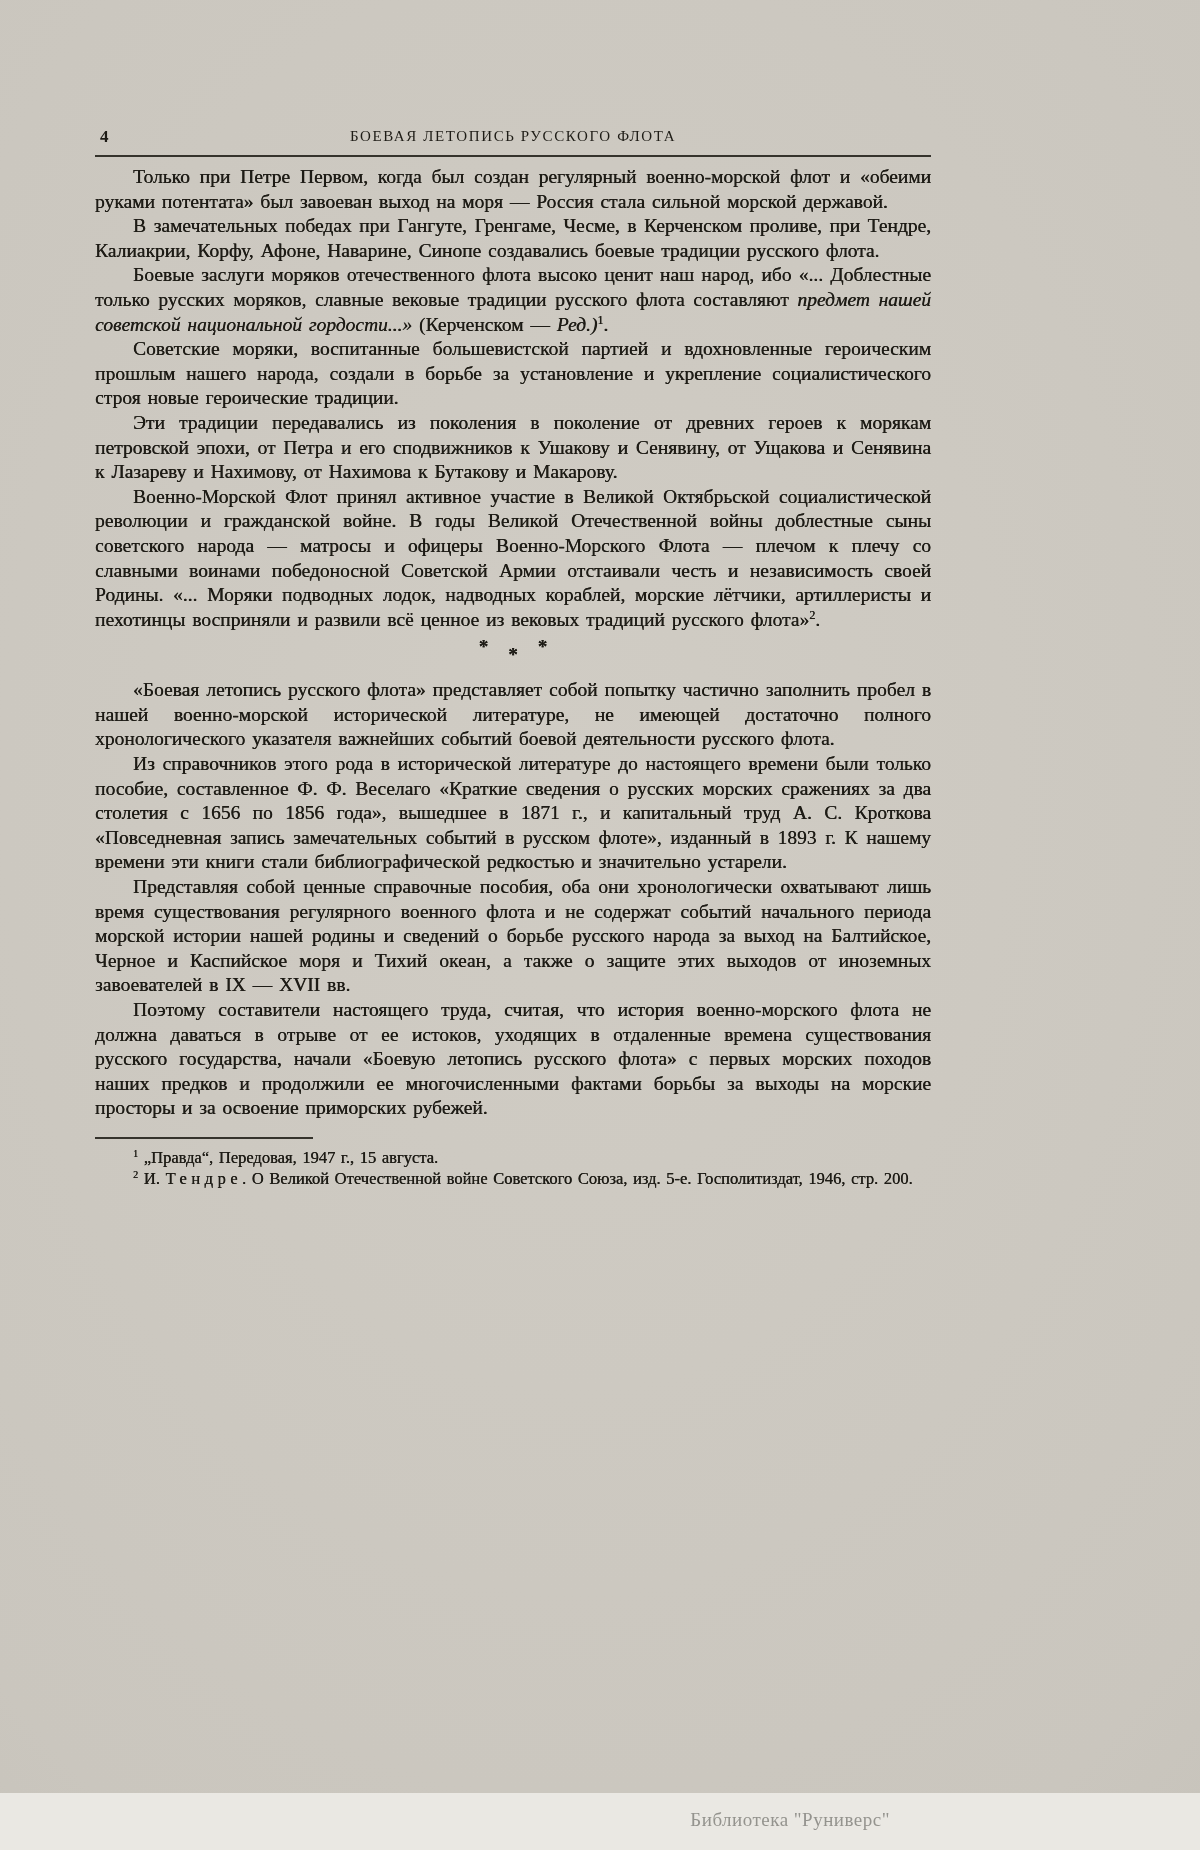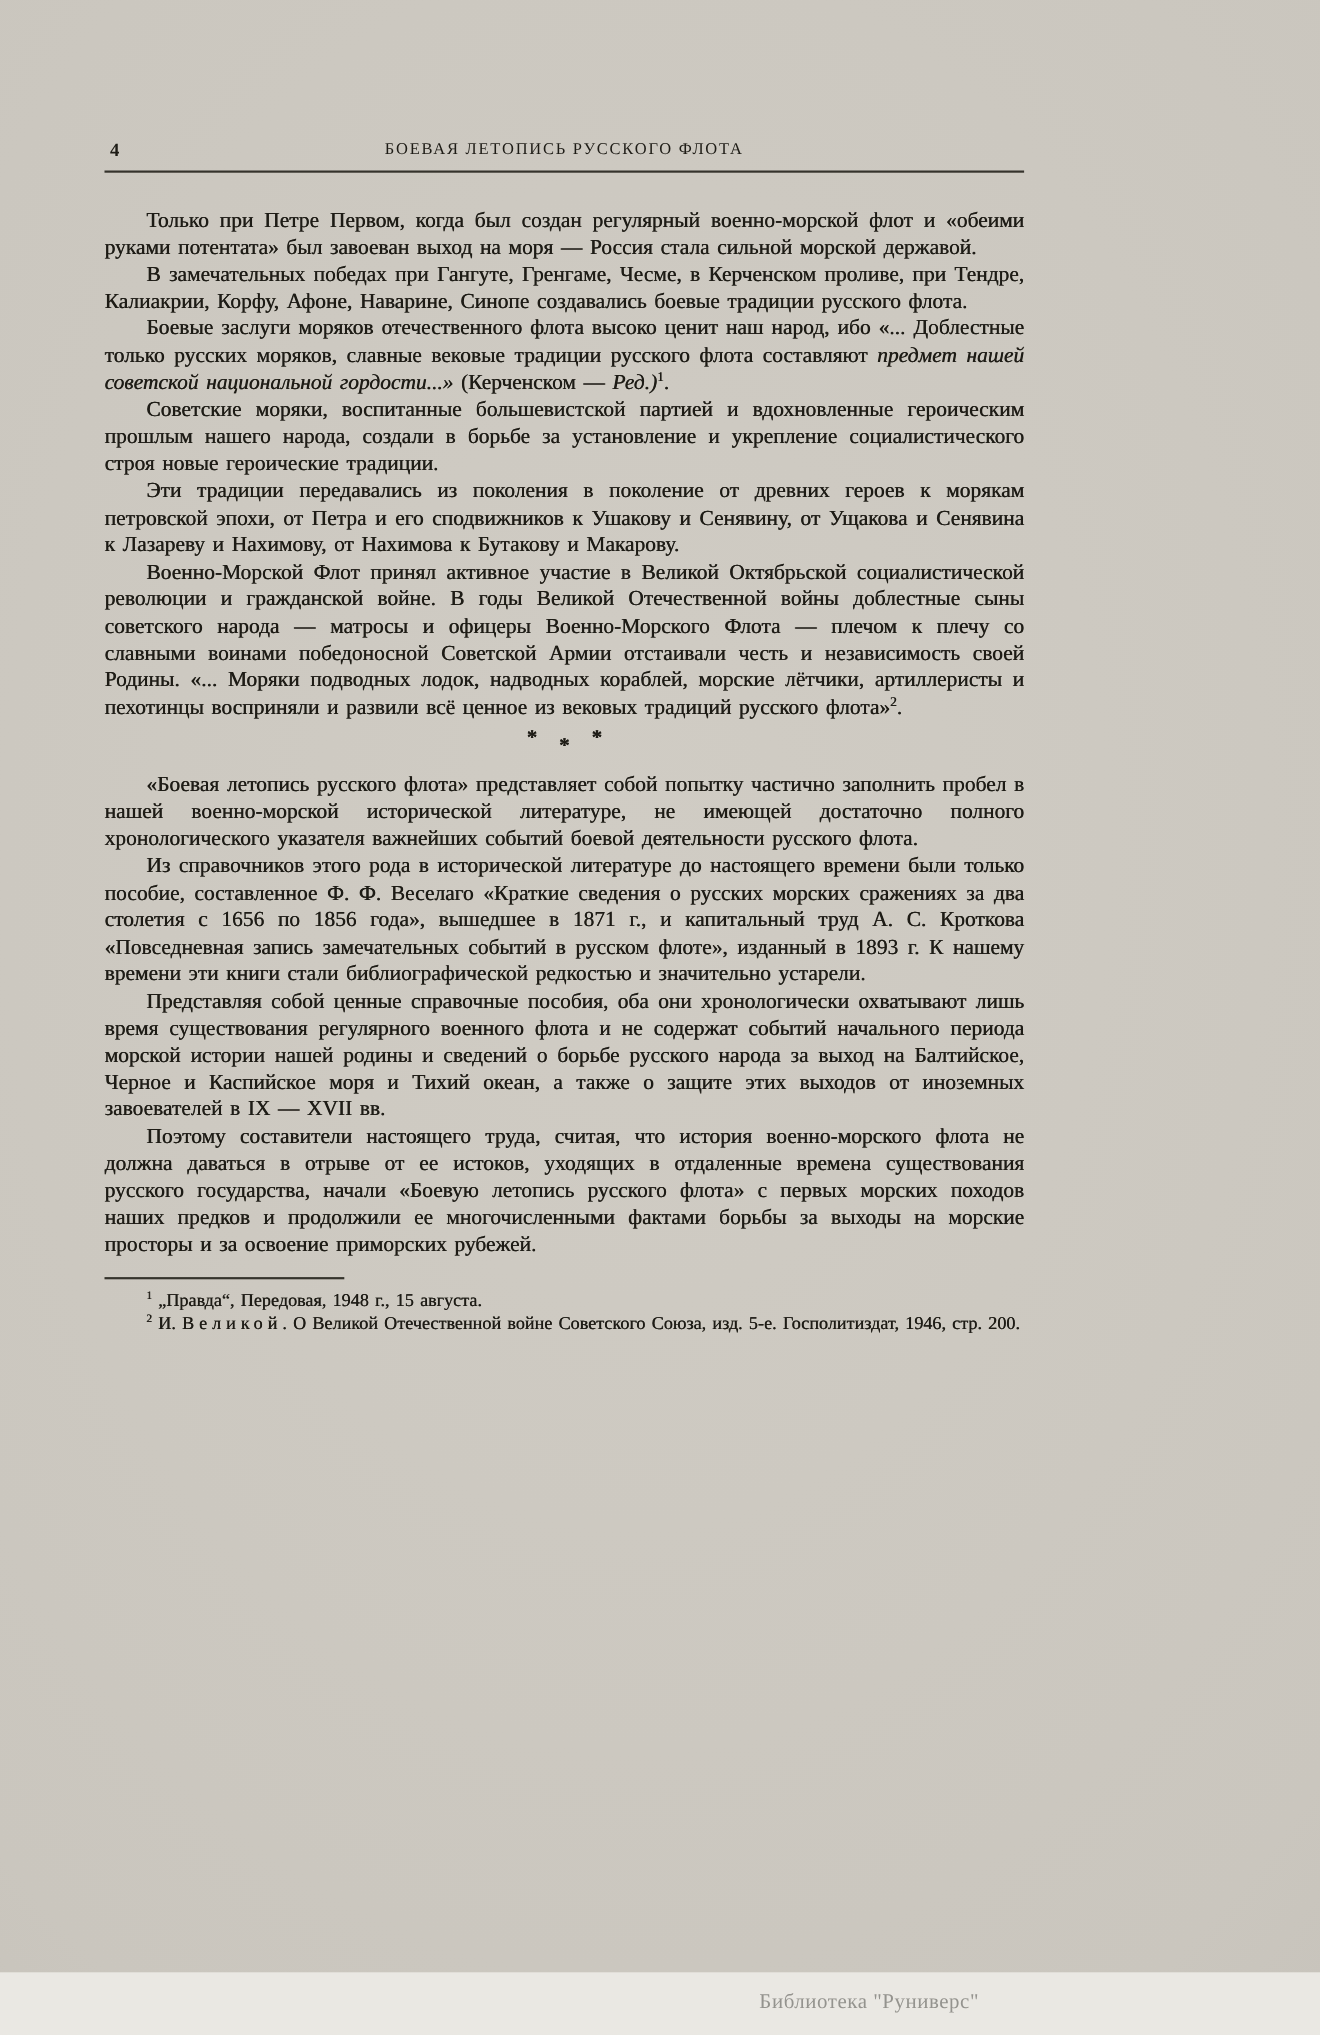--- a/index.html
+++ b/index.html
@@ -23,21 +23,21 @@
     font-size:17px; font-weight:bold;
   }
   .running-title {
     position:absolute; left:0; right:0; top:2px;
     text-align:center;
     font-size:15px; font-weight:normal;
     letter-spacing:1.6px;
     white-space:nowrap;
   }
   .header-rule { margin-top:9px; border-top:2px solid #35332c; }
-  .body-text { margin-top:32px; }
+  .body-text { margin-top:8px; }
   .para {
     font-size:19.5px;
     line-height:24.6px;
     text-align:justify;
     text-indent:38px;
     word-spacing:2px;
     hyphens:none;
     text-shadow:0.35px 0 0 currentColor;
   }
   .separator {
@@ -96,20 +96,20 @@
       <p class="para"><span>Эти традиции передавались из поколения в поколение от древних героев к морякам петровской эпохи, от Петра и его сподвижников к Ушакову и Сенявину, от Ущакова и Сенявина к Лазареву и Нахимову, от Нахимова к Бутакову и Макарову.</span></p>
       <p class="para"><span>Военно-Морской Флот принял активное участие в Великой Октябрьской социалистической революции и гражданской войне. В годы Великой Отечественной войны доблестные сыны советского народа — матросы и офицеры Военно-Морского Флота — плечом к плечу со славными воинами победоносной Советской Армии отстаивали честь и независимость своей Родины. «... Моряки подводных лодок, надводных кораблей, морские лётчики, артиллеристы и пехотинцы восприняли и развили всё ценное из вековых традиций русского флота»</span><sup>2</sup><span>.</span></p>
       <div class="separator"><span>*</span><span>*</span><span>*</span></div>
       <p class="para"><span>«Боевая летопись русского флота» представляет собой попытку частично заполнить пробел в нашей военно-морской исторической литературе, не имеющей достаточно полного хронологического указателя важнейших событий боевой деятельности русского флота.</span></p>
       <p class="para"><span>Из справочников этого рода в исторической литературе до настоящего времени были только пособие, составленное Ф. Ф. Веселаго «Краткие сведения о русских морских сражениях за два столетия с 1656 по 1856 года», вышедшее в 1871 г., и капитальный труд А. С. Кроткова «Повседневная запись замечательных событий в русском флоте», изданный в 1893 г. К нашему времени эти книги стали библиографической редкостью и значительно устарели.</span></p>
       <p class="para"><span>Представляя собой ценные справочные пособия, оба они хронологически охватывают лишь время существования регулярного военного флота и не содержат событий начального периода морской истории нашей родины и сведений о борьбе русского народа за выход на Балтийское, Черное и Каспийское моря и Тихий океан, а также о защите этих выходов от иноземных завоевателей в IX — XVII вв.</span></p>
       <p class="para"><span>Поэтому составители настоящего труда, считая, что история военно-морского флота не должна даваться в отрыве от ее истоков, уходящих в отдаленные времена существования русского государства, начали «Боевую летопись русского флота» с первых морских походов наших предков и продолжили ее многочисленными фактами борьбы за выходы на морские просторы и за освоение приморских рубежей.</span></p>
     </main>
   <div class="footnote-rule"></div>
   <section class="footnotes">
-      <p class="footnote"><sup>1</sup><span> „Правда“, Передовая, 1948 г., 15 августа.</span></p>
-      <p class="footnote"><sup>2</sup><span> И. </span><span class="spaced">Великой</span><span>. О Великой Отечественной войне Советского Союза, изд. 5-е. Госполитиздат, 1946, стр. 200.</span></p>
+      <p class="footnote"><sup>1</sup><span> „Правда“, Передовая, 1947 г., 15 августа.</span></p>
+      <p class="footnote"><sup>2</sup><span> И. </span><span class="spaced">Тендре</span><span>. О Великой Отечественной войне Советского Союза, изд. 5-е. Госполитиздат, 1946, стр. 200.</span></p>
     </section>
 </div>
 
 <div class="watermark-strip">
   <span class="watermark">Библиотека "Руниверс"</span>
 </div>
 
 </body></html>

